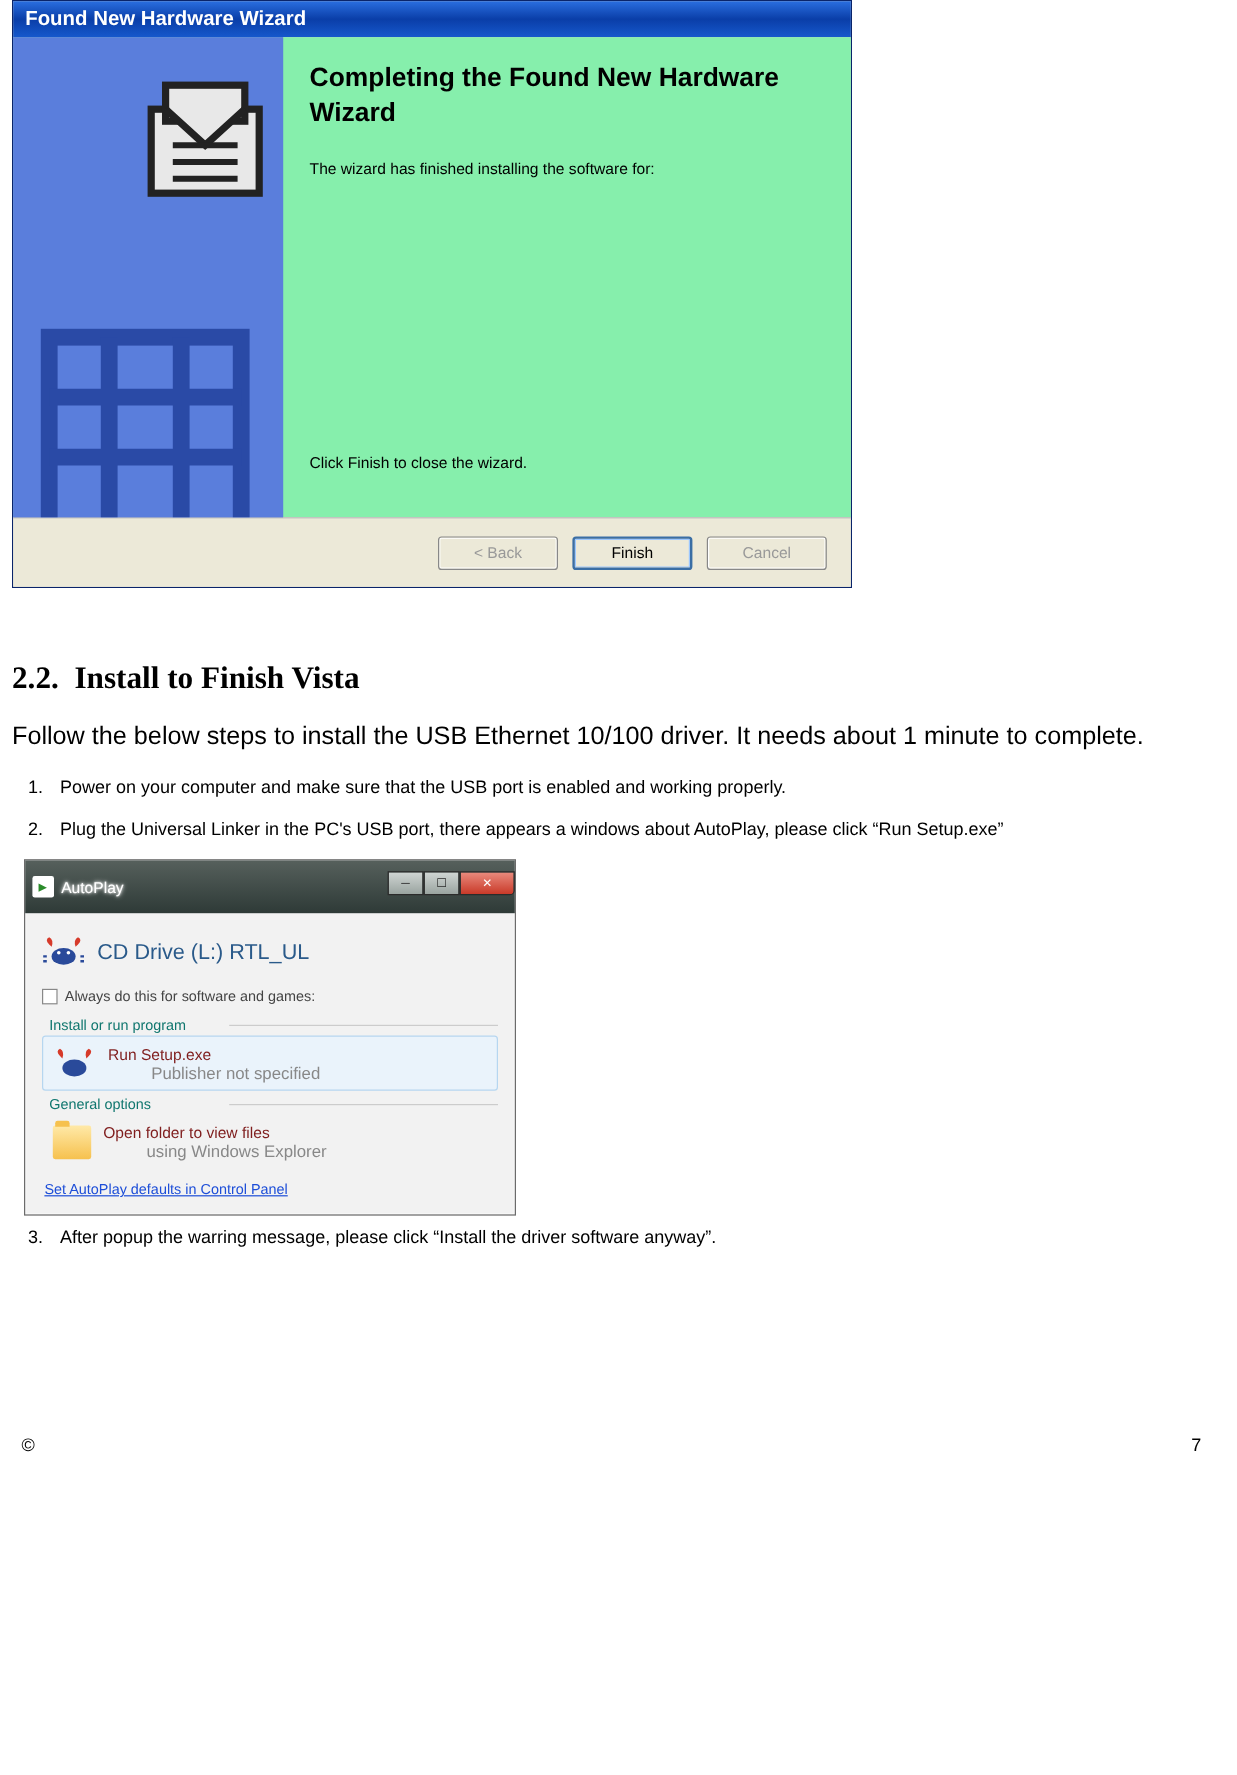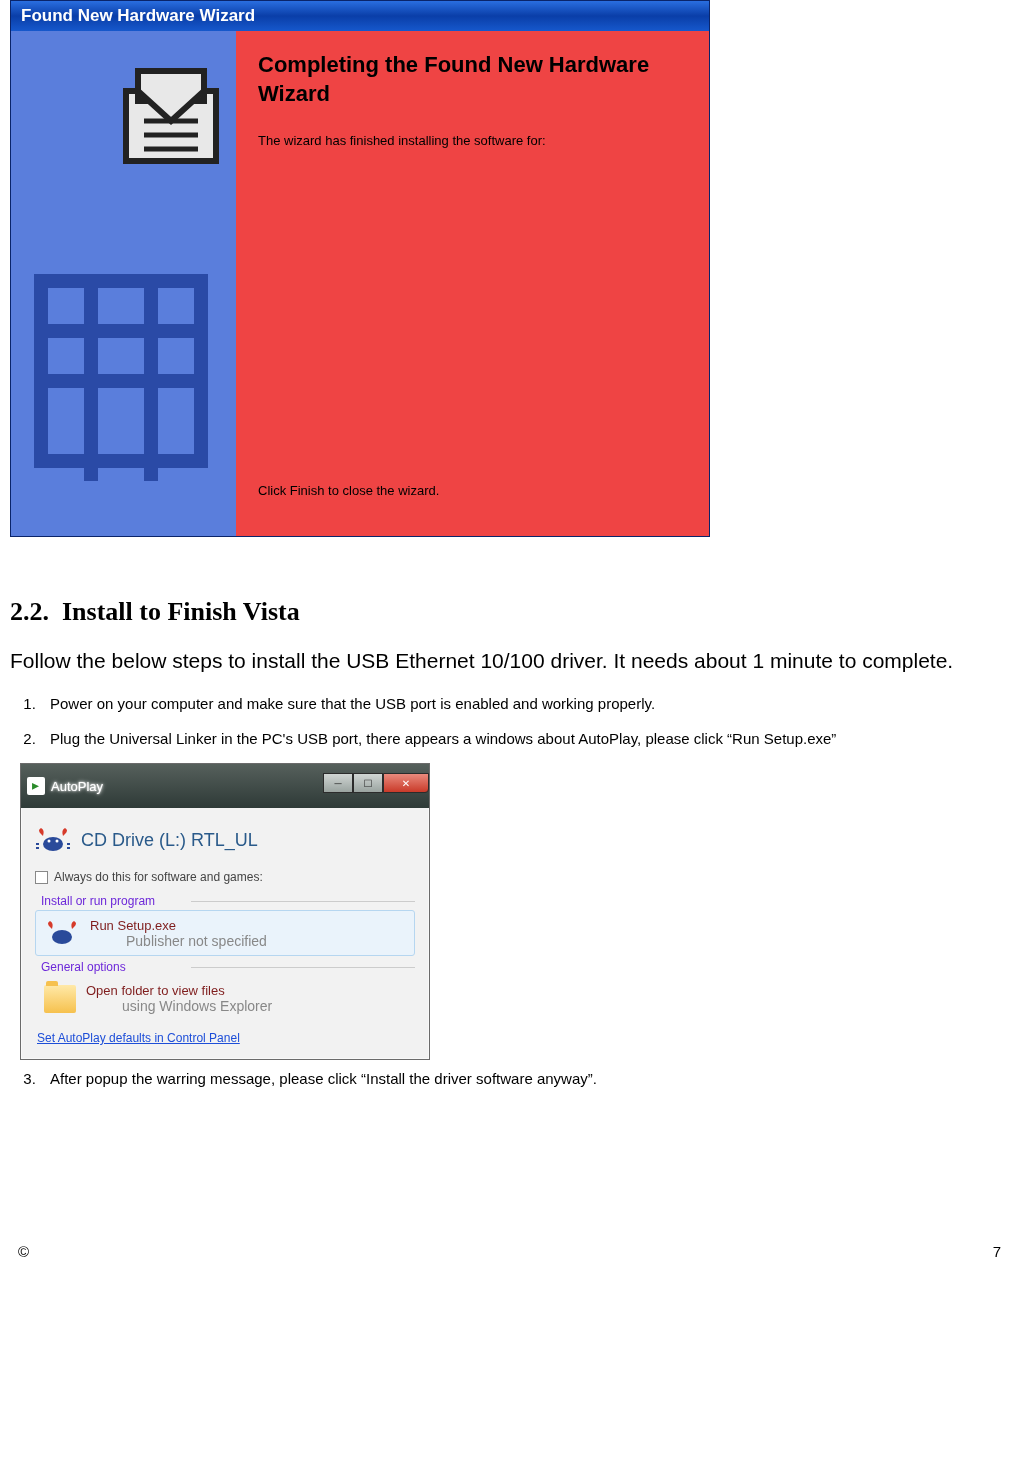--- a/index.html
+++ b/index.html
@@ -25,22 +25,22 @@
     color: #fff;
     font-weight: bold;
     font-size: 17px;
     font-family: "Trebuchet MS", Tahoma, sans-serif;
     padding: 4px 10px;
     display: flex;
     align-items: center;
   }
   .xp-body {
     display: flex;
-    background: #ef4444;
-    height: 505px;
+    background: #86efac;
+    height: 400px;
   }
   .xp-sidepanel {
     width: 225px;
     background: #5a7edc;
     position: relative;
     overflow: hidden;
   }
   .xp-sidepanel svg { position: absolute; top: 0; left: 0; }
   .xp-main {
     flex: 1;
@@ -184,21 +184,21 @@
     width: 36px; height: 32px; position: relative;
   }
   .crab-icon svg { width: 100%; height: 100%; }
   .vista-drive-label { color: #2a5a8a; font-size: 18px; }
   .vista-check-row {
     display: flex; align-items: center; gap: 6px;
     color: #444; margin-bottom: 10px;
   }
   .vista-check { width: 13px; height: 13px; border: 1px solid #888; background: #fff; }
   .vista-group-label {
-    color: #6d28d9; font-size: 12px; margin: 4px 0 2px 6px;
+    color: #0f766e; font-size: 12px; margin: 4px 0 2px 6px;
     position: relative;
   }
   .vista-group-label::after {
     content: ""; position: absolute; left: 150px; right: 0; top: 50%;
     border-top: 1px solid #ccc;
   }
   .vista-option {
     display: flex; align-items: center; gap: 10px;
     padding: 6px 8px; margin: 2px 0;
     border: 1px solid transparent;
@@ -255,20 +255,25 @@
       </svg>
     </div>
     <div class="xp-main">
       <div class="xp-main-rel">
         <div class="xp-heading">Completing the Found New Hardware Wizard</div>
         <div>The wizard has finished installing the software for:</div>
         <div class="xp-footer-hint">Click Finish to close the wizard.</div>
       </div>
     </div>
   </div>
+  <div class="xp-button-row">
+    <button class="xp-btn disabled">&lt; Back</button>
+    <button class="xp-btn default">Finish</button>
+    <button class="xp-btn disabled">Cancel</button>
+  </div>
 </div>
 
 <div class="doc-section">
   <h2 class="doc-heading">
     <span>2.2.</span>
     &nbsp;<span>Install to Finish Vista</span>
   </h2>
   <p class="doc-intro">Follow the below steps to install the USB Ethernet 10/100 driver. It needs about 1 minute to complete.</p>
   <ol class="doc-list">
     <li>Power on your computer and make sure that the USB port is enabled and working properly.</li>

